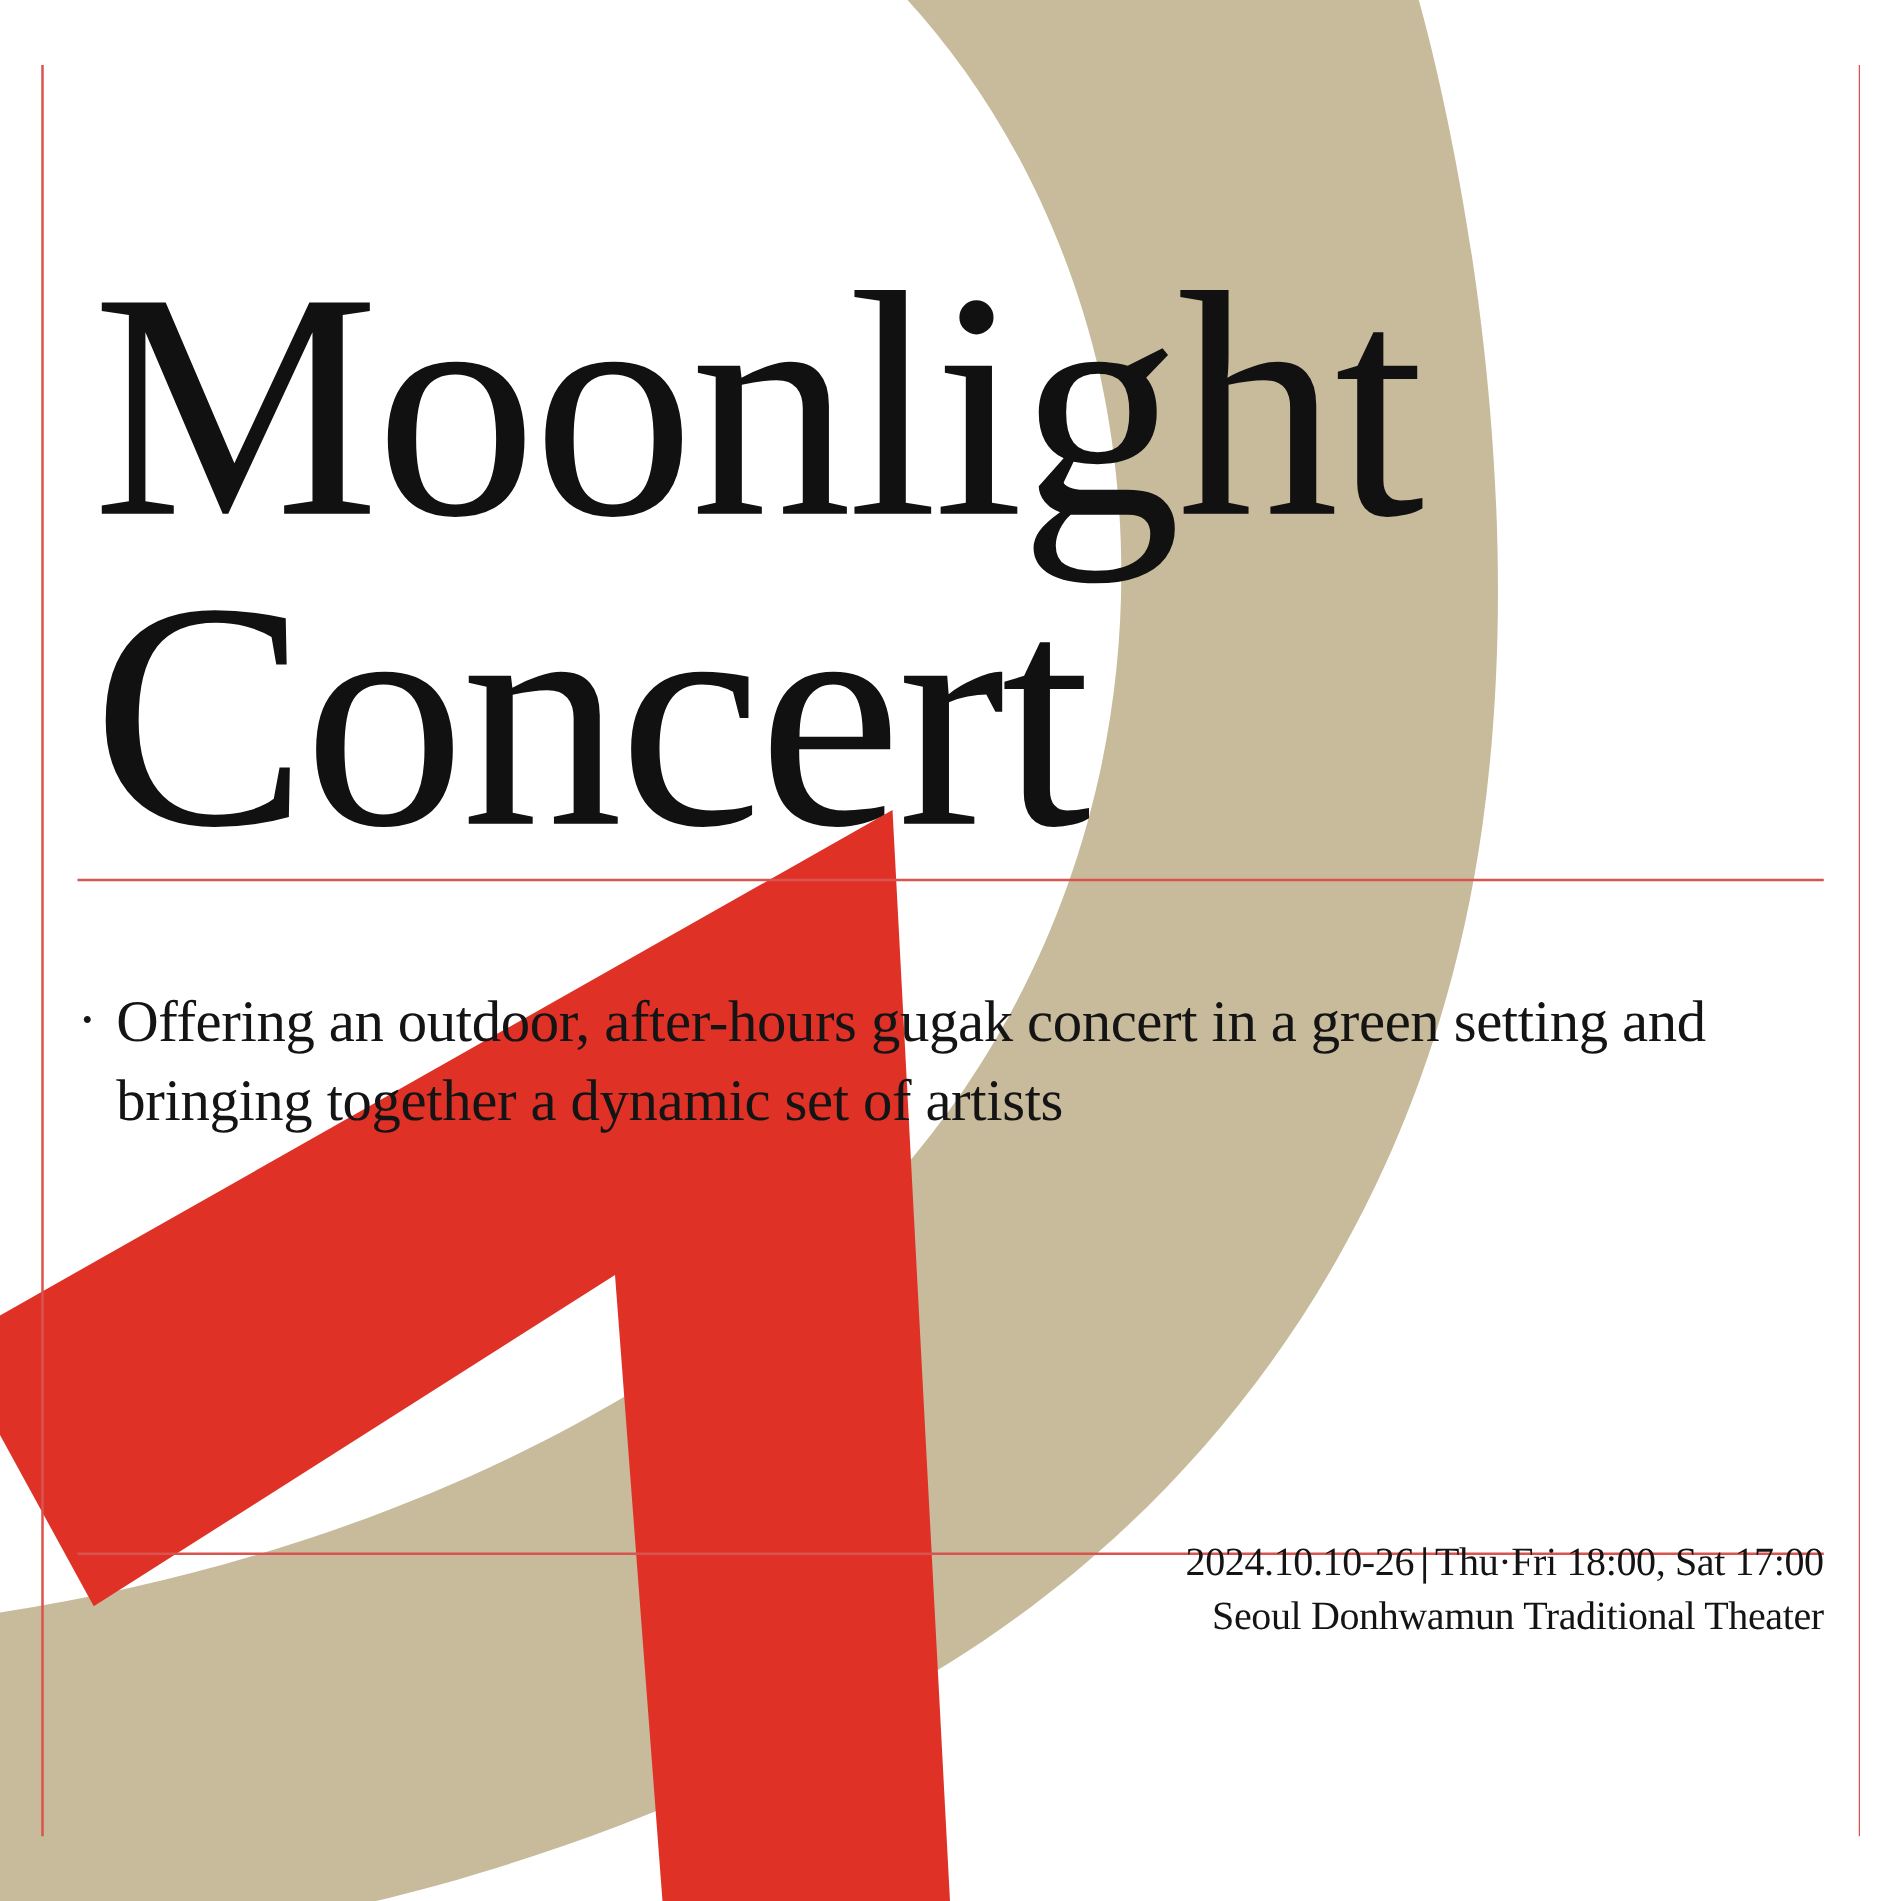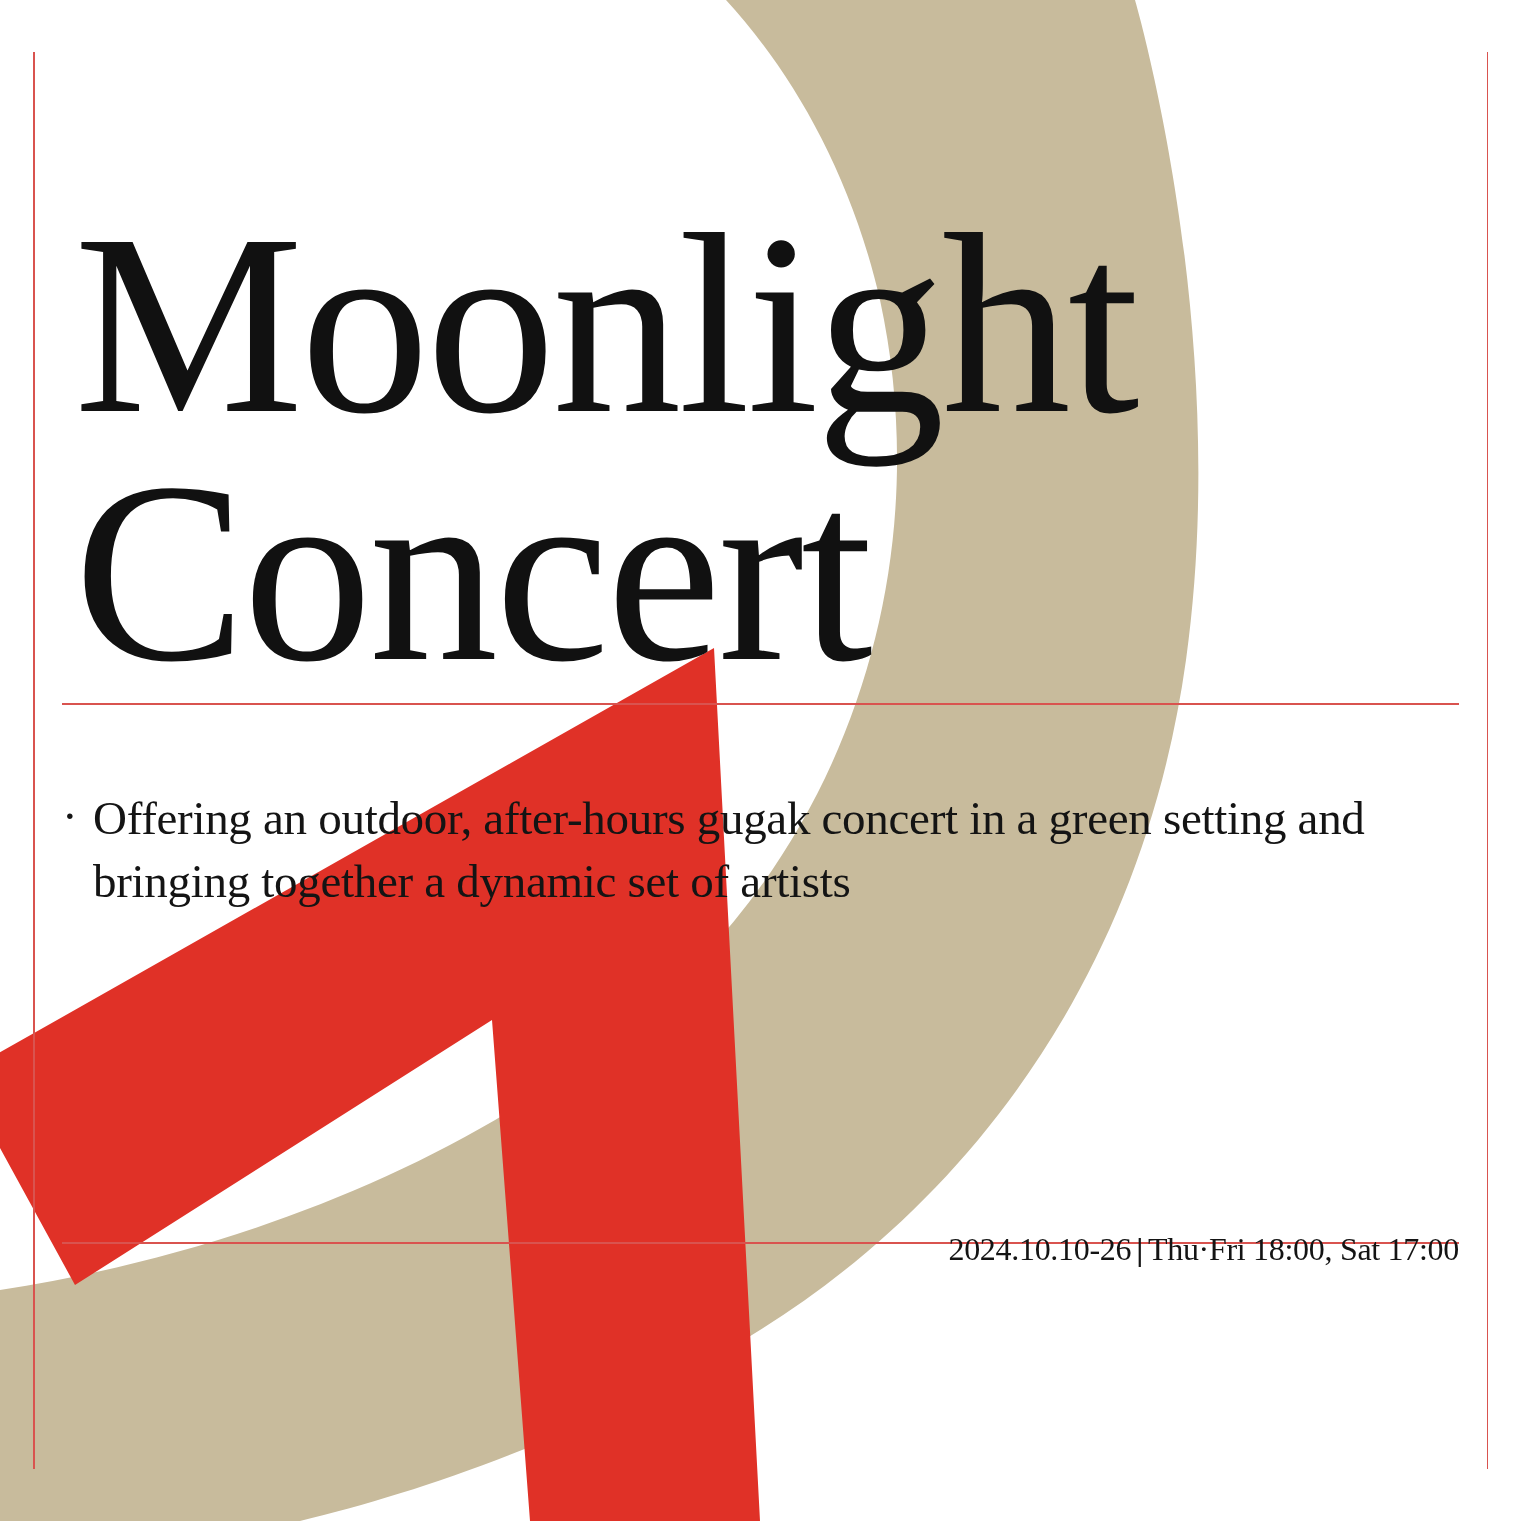--- a/index.html
+++ b/index.html
@@ -146,16 +146,17 @@
     <div class="body-block">
       <ul class="bullet-list">
         <li class="bullet-item">Offering an outdoor, after-hours gugak concert in a green setting and bringing together a dynamic set of artists</li>
       </ul>
     </div>
 
     <div class="footer">
       <span class="line">
         <span>2024.10.10-26</span><span class="sep">|</span><span>Thu·Fri 18:00, Sat 17:00</span>
       </span>
+      <span class="line">Seoul Donhwamun Traditional Theater</span>
     </div>
 
   </div>
 </div>
 
 </body></html>

